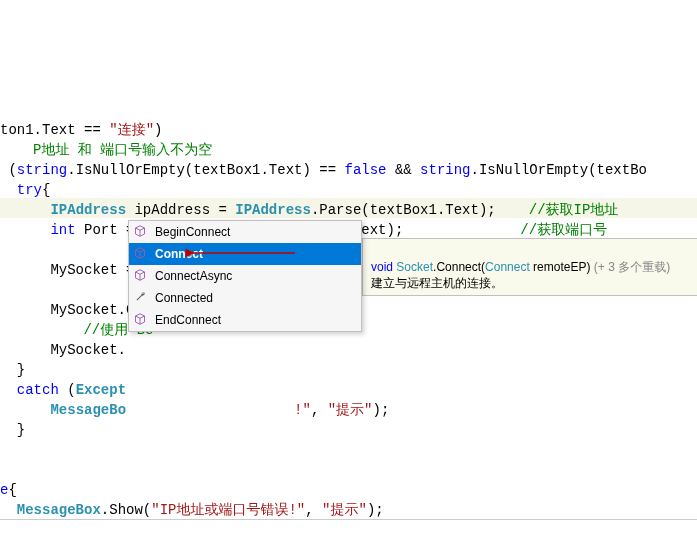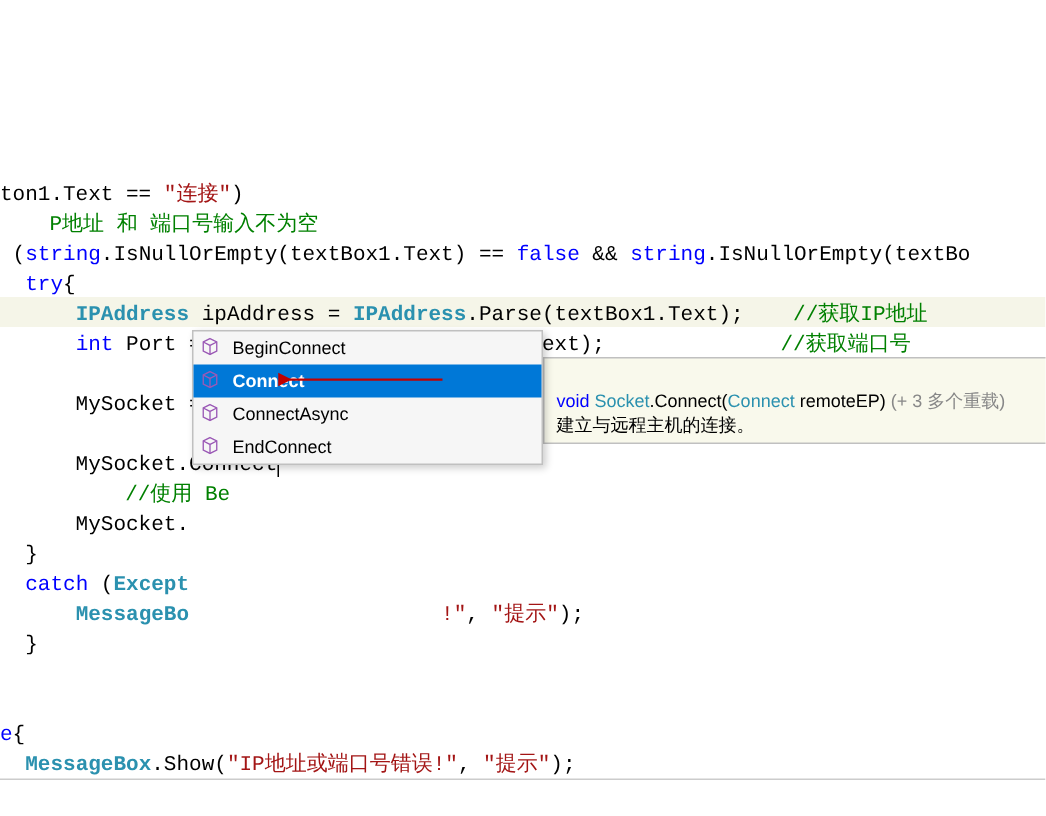--- a/index.html
+++ b/index.html
@@ -143,21 +143,23 @@
 
 <div class="intellisense-popup" id="intellisense"><div class="intellisense-item"><span class="ii-icon"><svg class="cube-icon" viewBox="0 0 16 16">
           <path d="M8 1 L14 4 L14 12 L8 15 L2 12 L2 4 Z" fill="none" stroke="#9b59b6" stroke-width="1.2"></path>
           <path d="M2 4 L8 7 L14 4 M8 7 L8 15" fill="none" stroke="#9b59b6" stroke-width="1.2"></path>
         </svg></span><span>BeginConnect</span></div><div class="intellisense-item selected"><span class="ii-icon"><svg class="cube-icon" viewBox="0 0 16 16">
           <path d="M8 1 L14 4 L14 12 L8 15 L2 12 L2 4 Z" fill="none" stroke="#9b59b6" stroke-width="1.2"></path>
           <path d="M2 4 L8 7 L14 4 M8 7 L8 15" fill="none" stroke="#9b59b6" stroke-width="1.2"></path>
         </svg></span><span>Connect</span></div><div class="intellisense-item"><span class="ii-icon"><svg class="cube-icon" viewBox="0 0 16 16">
           <path d="M8 1 L14 4 L14 12 L8 15 L2 12 L2 4 Z" fill="none" stroke="#9b59b6" stroke-width="1.2"></path>
           <path d="M2 4 L8 7 L14 4 M8 7 L8 15" fill="none" stroke="#9b59b6" stroke-width="1.2"></path>
-        </svg></span><span>ConnectAsync</span></div><div class="intellisense-item"><span class="ii-icon"><svg class="cube-icon" viewBox="0 0 16 16">
+        </svg></span><span>ConnectAsync</span></div><div class="intellisense-item"><span class="ii-icon"><svg class="wrench-icon" viewBox="0 0 16 16">
+          <path d="M13 3 a3 3 0 0 0 -4 3 L3 12 l1 1 L10 7 a3 3 0 0 0 3 -4 l-2 2 -1 -1 z" fill="#666"></path>
+        </svg></span><span>Connected</span></div><div class="intellisense-item"><span class="ii-icon"><svg class="cube-icon" viewBox="0 0 16 16">
           <path d="M8 1 L14 4 L14 12 L8 15 L2 12 L2 4 Z" fill="none" stroke="#9b59b6" stroke-width="1.2"></path>
           <path d="M2 4 L8 7 L14 4 M8 7 L8 15" fill="none" stroke="#9b59b6" stroke-width="1.2"></path>
         </svg></span><span>EndConnect</span></div></div>
 
 <div class="tooltip-popup">
 <span class="tt-kw">void</span> <span class="tt-type">Socket</span><span>.Connect(</span><span class="tt-type">Connect</span><span> remoteEP)</span><span class="tt-muted"> (+ 3 多个重载) </span><br><span>建立与远程主机的连接。</span>
 </div>
 
 <svg class="arrow" width="120" height="14">
   <defs>

